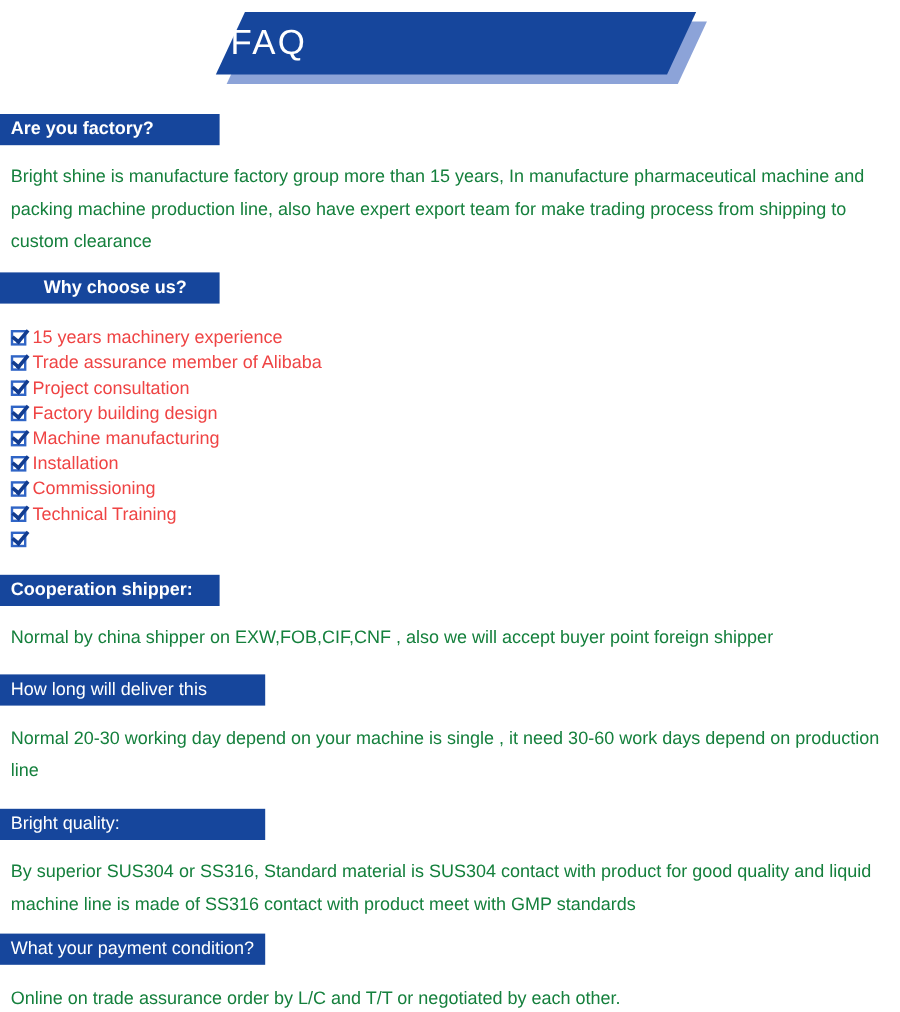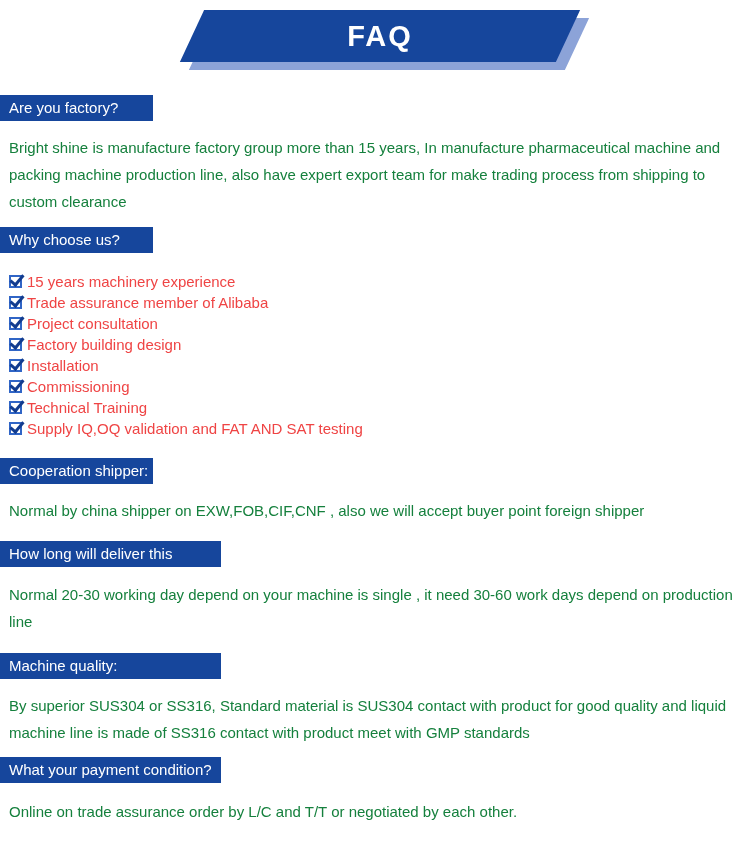--- a/index.html
+++ b/index.html
@@ -9,29 +9,29 @@
   }
   
   .banner { position:relative; height:95px; }
   .banner-shadow, .banner-face, .banner-title {
     position:absolute; top:10px; left:192px; width:376px; height:52px;
   }
   .banner-shadow { background:#8CA3D8; transform:translate(9px,8px) skewX(-25deg); }
   .banner-face   { background:#16469C; transform:skewX(-25deg); }
   .banner-title  {
     color:#ffffff; font-size:29px; letter-spacing:2px;
-    text-align:center; line-height:52px;font-weight:bold;
+    text-align:left; line-height:52px;
   }
   
   .qa-heading {
     box-sizing:border-box; height:26px; line-height:26px;
     padding-left:9px; background:#16469C; color:#ffffff;
     font-size:15px; font-weight:400;
   }
-  .hw-narrow { width:153px; }
+  .hw-narrow { width:183px;font-weight:bold; }
   .hw-wide   { width:221px; }
   
   .qa-text {
     margin:13px 12px 0 9px; font-size:15px; line-height:27px; color:#15803d;
   }
   
   .check-list { list-style:none; margin:18px 0 0 9px; padding:0; }
   .check-list li {
     display:flex; align-items:center; height:21px; font-size:15px; color:#ef4444;
   }
@@ -40,21 +40,21 @@
     width:13px; height:13px; border:2px solid #3065C6;
     margin-right:5px; flex:none;
   }
   .check::after {
     content:""; position:absolute; left:2px; top:-5px;
     width:5px; height:11px;
     border:solid #123C8F; border-width:0 3px 3px 0;
     transform:rotate(40deg);
   }
   
-  #h-why        { margin-top:12px; }
+  #h-why        { margin-top:12px;text-align:center; }
   #h-shipper    { margin-top:19px; }
   #h-deliver    { margin-top:17px; }
   #p-deliver    { margin-top:14px; }
   #h-quality    { margin-top:18px; }
   #h-payment    { margin-top:11px; }
   #p-payment    { margin-top:15px; }
 </style>
 </head>
 <body>
 
@@ -80,39 +80,42 @@
   <li>
       <span class="check"></span>
       <span>Project consultation</span>
     </li>
   <li>
       <span class="check"></span>
       <span>Factory building design</span>
     </li>
   <li>
       <span class="check"></span>
+      <span>Machine manufacturing</span>
+    </li>
+  <li>
+      <span class="check"></span>
       <span>Installation</span>
     </li>
   <li>
       <span class="check"></span>
       <span>Commissioning</span>
     </li>
   <li>
       <span class="check"></span>
       <span>Technical Training</span>
     </li>
   <li>
       <span class="check"></span>
-      <span>Supply IQ,OQ validation and FAT AND SAT testing</span>
     </li>
 </ul>
 
 <div class="qa-heading hw-narrow" id="h-shipper">Cooperation shipper:</div>
 <p class="qa-text" id="p-shipper">Normal by china shipper on EXW,FOB,CIF,CNF , also we will accept buyer point foreign shipper</p>
 
 <div class="qa-heading hw-wide" id="h-deliver">How long will deliver this goods?</div>
 <p class="qa-text" id="p-deliver">Normal 20-30 working day depend on your machine is single , it need 30-60 work days depend on production line</p>
 
-<div class="qa-heading hw-wide" id="h-quality">Machine quality:</div>
+<div class="qa-heading hw-wide" id="h-quality">Bright quality:</div>
 <p class="qa-text" id="p-quality">By superior SUS304 or SS316, Standard material is SUS304 contact with product for good quality and  liquid machine line is made of SS316 contact with product meet with GMP standards</p>
 
 <div class="qa-heading hw-wide" id="h-payment">What your payment condition?</div>
 <p class="qa-text" id="p-payment">Online on trade assurance order by L/C and T/T or negotiated by each other.</p>
 
 </body></html>

